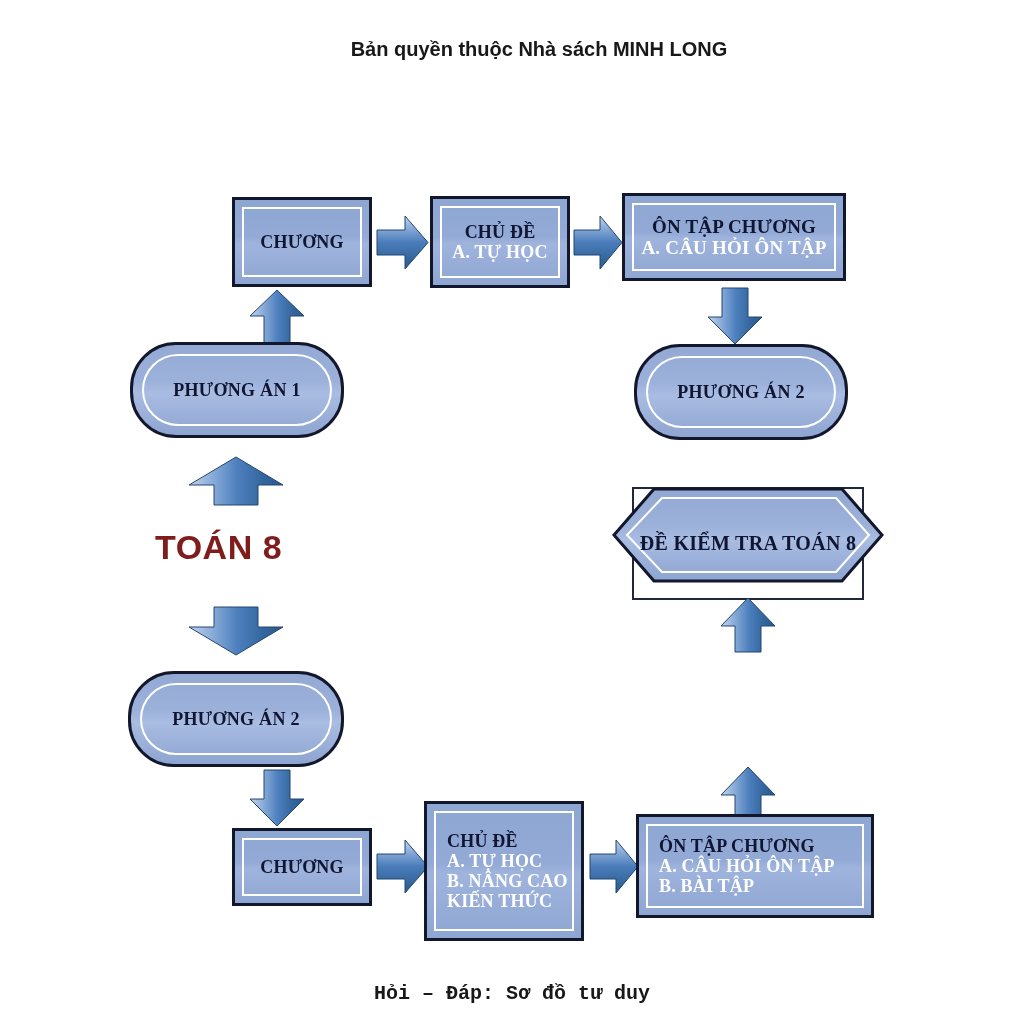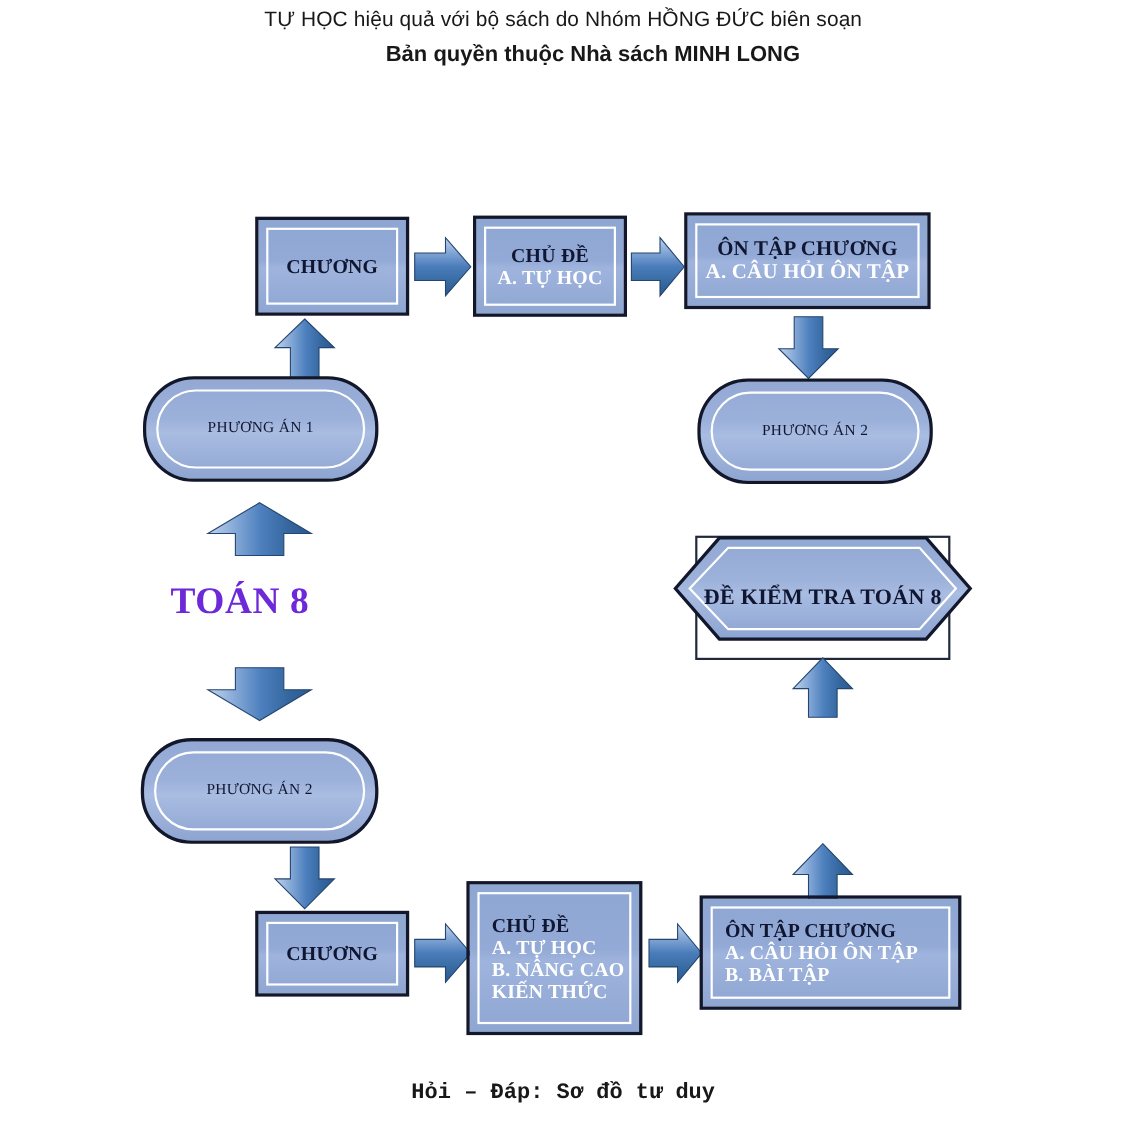--- a/index.html
+++ b/index.html
@@ -47,47 +47,46 @@
     border:3px solid #12172b;
     border-radius:46px;
     background:linear-gradient(to bottom,#93a9d4 0%,#9cb1da 40%,#a9bce2 54%,#8ea5d1 100%);
     box-sizing:border-box;
   }
   .round .inner{
     position:absolute;left:9px;top:9px;right:9px;bottom:9px;
     border:2px solid #ffffff;border-radius:38px;box-sizing:border-box;
     display:flex;align-items:center;justify-content:center;
   }
-  .round .lbl{font-family:"Liberation Serif", serif;font-weight:400;
-      font-size:14px;color:#101632;white-space:nowrap;letter-spacing:.3px;}
+  .round .lbl{font-family:"Liberation Serif", serif;font-weight:700;
+      font-size:18px;color:#101632;white-space:nowrap;letter-spacing:.3px;}
 
   
   .octwrap{position:absolute;}
   .octframe{position:absolute;left:0;top:0;width:100%;height:100%;
             border:2px solid #22283c;box-sizing:border-box;}
   .octwrap svg{position:absolute;left:0;top:0;overflow:visible;}
   .oct-lbl{position:absolute;left:0;top:0;width:100%;height:100%;
            display:flex;align-items:center;justify-content:center;
            font-family:"Liberation Serif", serif;font-weight:700;font-size:20px;
            color:#101632;white-space:nowrap;letter-spacing:.3px;}
 
   
   .arw{position:absolute;overflow:visible;}
 
   
   .center-label{position:absolute;
-    font-family:Liberation Serif, serif;font-weight:700;font-size:34px;
-    color:#6d28d9;white-space:nowrap;letter-spacing:.5px;}
+    font-family:Liberation Sans, sans-serif;font-weight:700;font-size:34px;
+    color:#7f1d1d;white-space:nowrap;letter-spacing:.5px;}
 </style>
 </head>
 <body>
 
 <div class="stage">
 
-  <div class="hdr hdr-1">TỰ HỌC hiệu quả với bộ sách do Nhóm HỒNG ĐỨC biên soạn</div>
   <div class="hdr hdr-2">Bản quyền thuộc Nhà sách MINH LONG</div>
 
   <svg width="0" height="0" style="position:absolute">
     <defs>
       <linearGradient id="gHoriz" x1="0" y1="0" x2="0" y2="1">
         <stop offset="0%" stop-color="#c3d4ec"></stop>
         <stop offset="18%" stop-color="#93b3dd"></stop>
         <stop offset="50%" stop-color="#4a7cba"></stop>
         <stop offset="78%" stop-color="#36699f"></stop>
         <stop offset="100%" stop-color="#2a5890"></stop>

